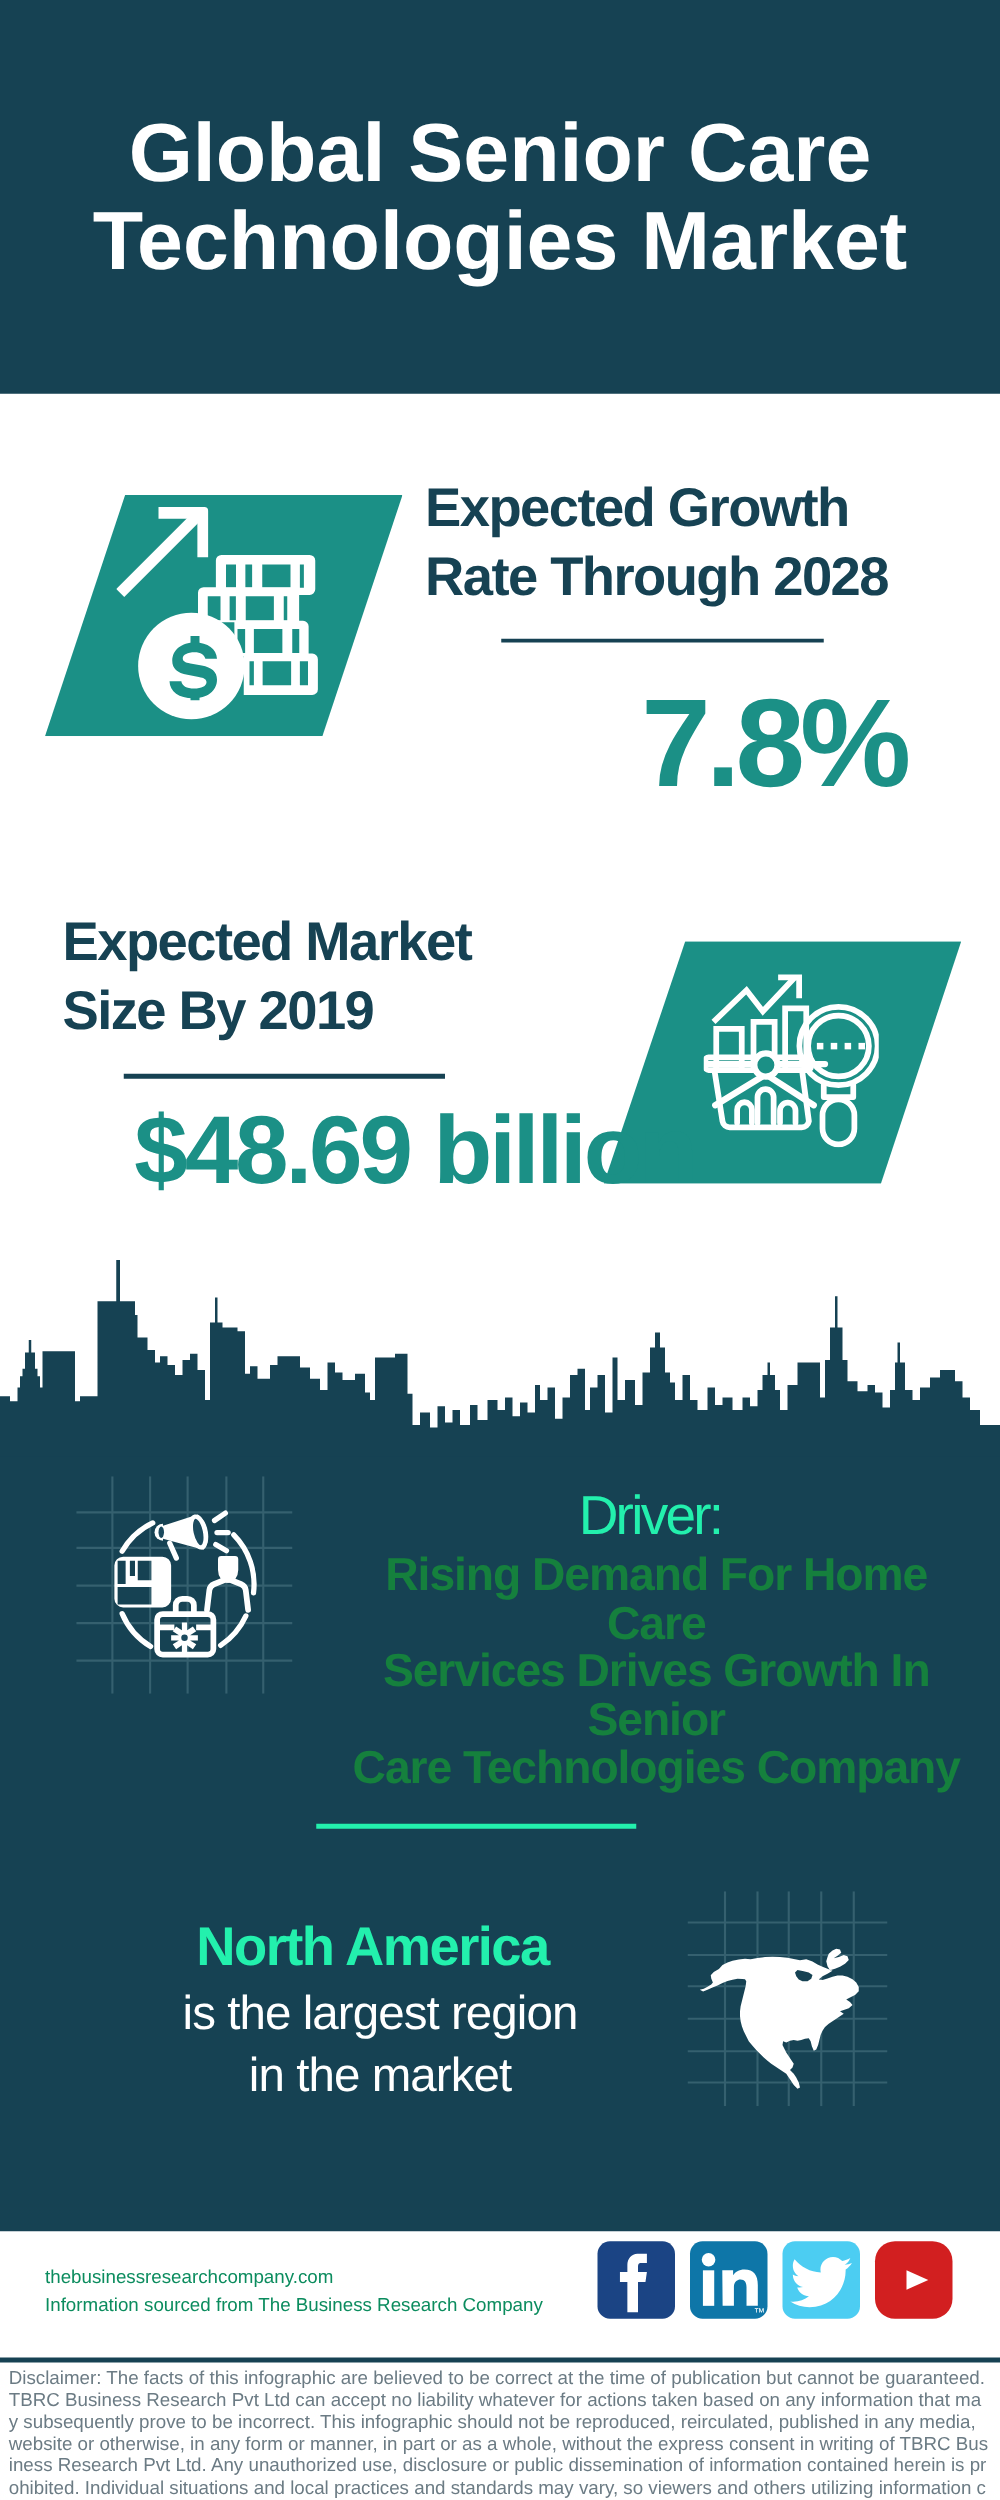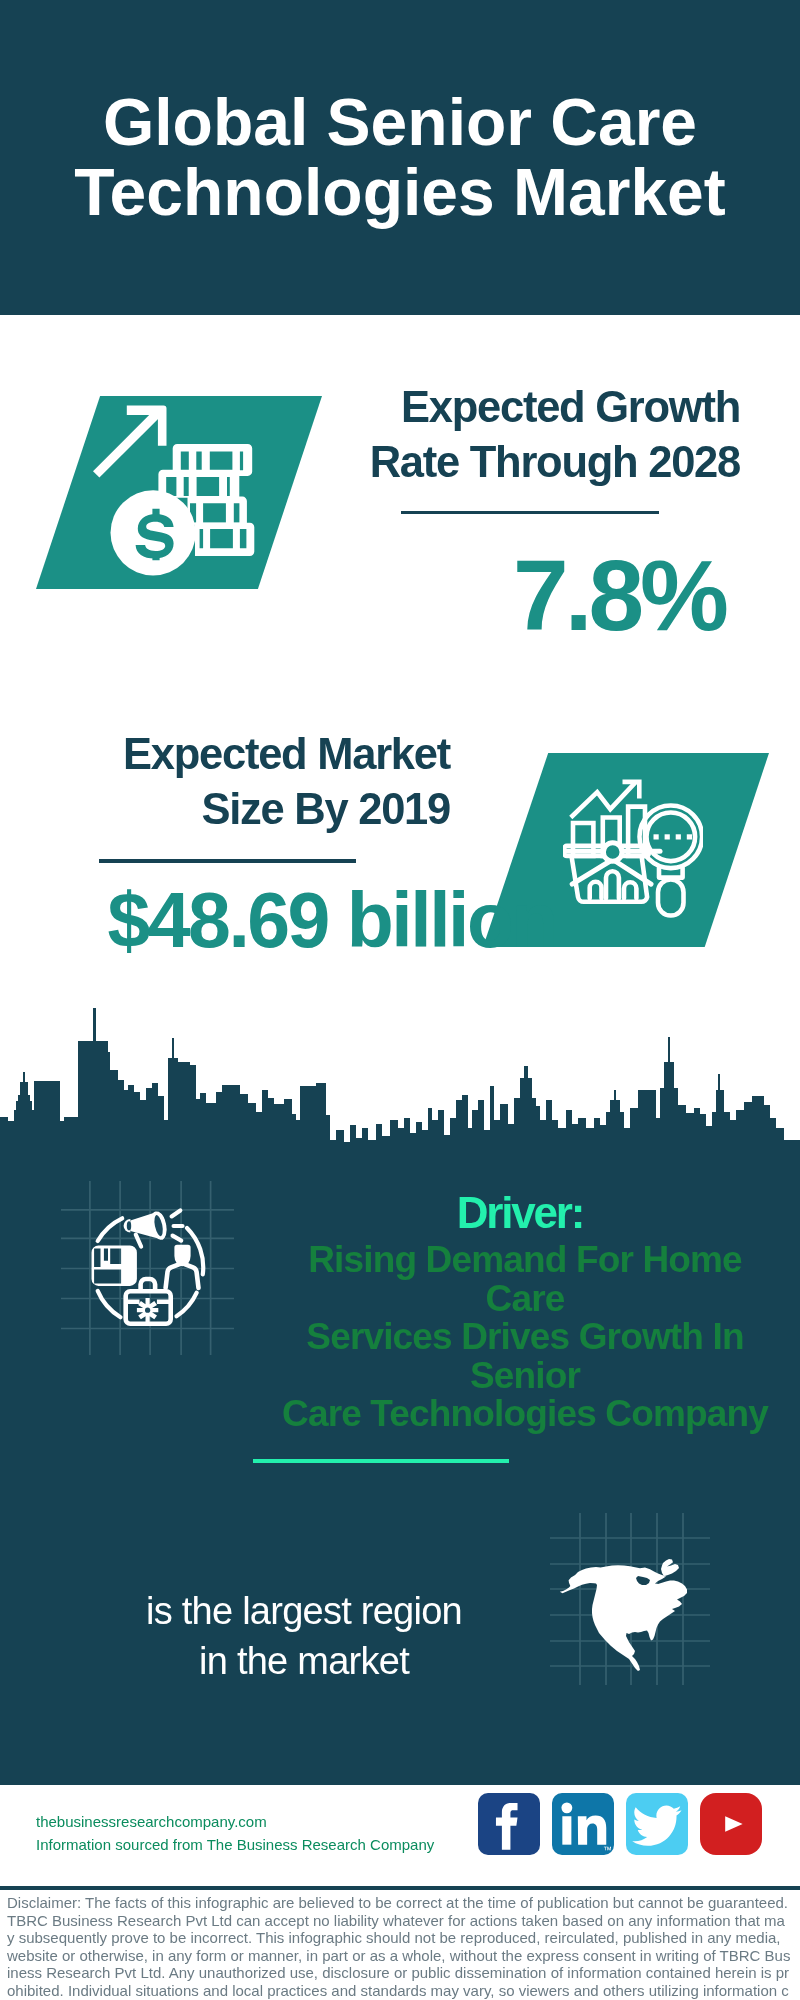--- a/index.html
+++ b/index.html
@@ -5,31 +5,31 @@
   html,body{margin:0;padding:0;}
   body{width:800px;height:2000px;background:#ffffff;font-family:"Liberation Sans",sans-serif;overflow:hidden;-webkit-font-smoothing:antialiased;}
   .page{position:relative;width:800px;height:2000px;background:#fff;}
 
   
   .hdr{position:absolute;left:0;top:0;width:800px;height:315px;background:#164253;}
   .hdr h1{margin:0;position:absolute;left:0;top:87px;width:800px;text-align:center;color:#fff;
           font-size:66px;font-weight:bold;line-height:70px;}
 
   
-  .stat-head{color:#164253;font-weight:bold;font-size:34px;line-height:44px;text-align:right;}
+  .stat-head{color:#164253;font-weight:bold;font-size:34px;line-height:44px;text-align:left;}
   .rule{height:3px;background:#164253;margin:0 auto;}
   .stat-val{color:#1b9086;font-weight:bold;text-align:right;}
 
   
   .para{position:absolute;background:#1b9086;}
 
   
   .darkbody{position:absolute;left:0;width:800px;background:#164253;}
 
-  .driver-title{color:#23f0ad;font-weight:bold;font-size:36px;text-align:center;line-height:42px;}
+  .driver-title{color:#23f0ad;font-weight:normal;font-size:36px;text-align:center;line-height:42px;}
   .driver-text{color:#15803d;font-weight:bold;font-size:28px;line-height:36px;text-align:center;}
   .na-title{color:#23f0ad;font-weight:bold;font-size:34px;text-align:center;line-height:42px;}
   .na-text{color:#fff;font-size:34px;line-height:44px;text-align:center;font-weight:normal;}
 
   
   .para1{left:36px;top:396px;width:286px;height:193px;
          clip-path:polygon(64.1px 0, 286px 0, 221.9px 193px, 0 193px);}
   .icon-money{position:absolute;left:57px;top:8px;width:163px;height:172px;}
   .s1head{position:absolute;left:340px;top:380px;width:400px;font-size:43.5px;line-height:55px;letter-spacing:-1.25px;}
   .s1rule{position:absolute;left:401px;top:511px;width:258px;height:3px;}
@@ -219,20 +219,21 @@
     </g>
   </svg>
   <div class="dr-label driver-title">Driver:</div>
   <div class="dr-text driver-text">
     <span>Rising Demand For Home Care</span><br>
     <span>Services Drives Growth In Senior</span><br>
     <span>Care Technologies Company</span>
   </div>
   <div class="dr-rule"></div>
 
+  <div class="na-name na-title">North America</div>
   <div class="na-body na-text">
     <span>is the largest region</span><br>
     <span>in the market</span>
   </div>
   <svg class="icon-map" viewBox="0 0 160 172">
     <g stroke="#35606f" stroke-width="1.7" fill="none">
       <path d="M30 0 V172 M56 0 V172 M81 0 V172 M107 0 V172 M133 0 V172"></path>
       <path d="M0 25 H160 M0 51 H160 M0 76 H160 M0 102 H160 M0 128 H160 M0 153 H160"></path>
     </g>
     <path fill="#fff" fill-rule="evenodd" d="M25.1 62.1 L28 59 L32 57 L36 55.6 L41 54.6 L46 54 L50.5 54.4 L56 53.4 L62 52.6 L68 52.3 L74 52.6 L80 53.2 L85 54.2 L90 55.2 L95 54.4 L100 56.2 L104 58.6 L108 60.4 L112 62 L116 63.6 L112 66 L108 68 L105 70.5 L108 71 L112 69.8 L116 68.4 L120 67.4 L124 67.4 L128 68.4 L132 70.4 L135 73 L137 76.5 L137 80 L134 83 L130 85 L127 86.5 L130 88.5 L132 91 L129 93.5 L125 95 L122 96 L125 98 L122 100 L119 102 L116 104 L113 106 L110 108.5 L108 111.5 L106.5 115 L105.5 119 L104.5 123 L103 126.5 L101 127.5 L99.5 124 L98.5 120 L97 117.5 L94 118 L91 119 L88 119.5 L85 119 L82 119.5 L79 121 L76.5 120 L76 123 L77.5 126 L79 129 L81 132 L83 135 L85 138 L84 141 L82 143 L85 146 L87 149 L89 153 L90 157 L88 158 L85 155 L83 152 L81 149 L79 146 L76 144 L73 142 L70 140 L67 138 L64 135.5 L61 133 L58 130 L55 127 L52 123.5 L49 120 L47 116 L45 112 L43.5 108 L42.5 104 L42 100 L42 96 L42.5 92 L43.5 88 L44.5 84 L45.5 80 L46.5 76 L47 72 L46 70.4 L44 70.2 L40 70 L36 70.8 L32 71.8 L28 73.4 L24 75.4 L20 77 L16 78.8 L12.5 80.2 L9.8 78.7 L13 78 L16 76.4 L19 74.6 L20.3 72.9 L19 69.8 L18.6 67.2 L21 64.6 Z M88 63 L93 64 L97 65 L100 67 L99 70 L96 72 L92 72 L89 70.5 L87 68 L86 65 Z M113 50 L116 47.4 L119 46 L122 46.6 L123 49.2 L120 51.6 L117 53.6 L121 52.6 L125 51 L128 52 L129 55 L126 58 L122 60.4 L118 62 L114 63.2 L112 60 L111 56 L112 52.5 Z"></path>

